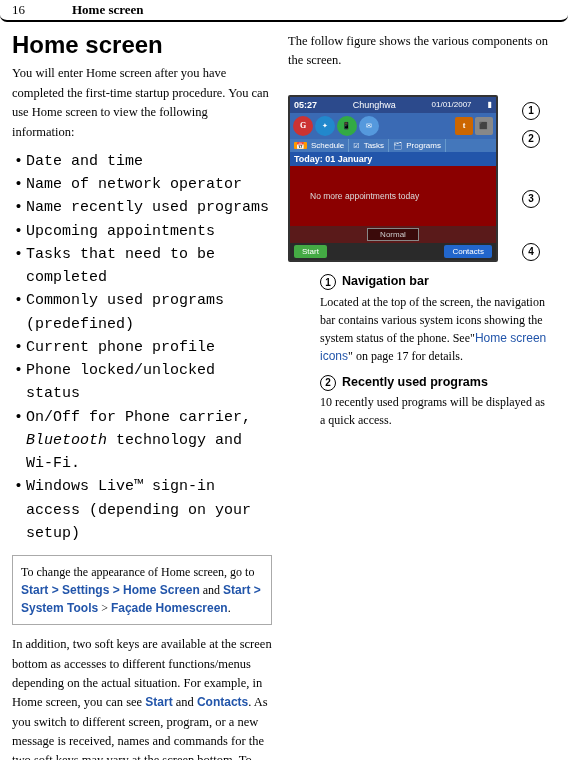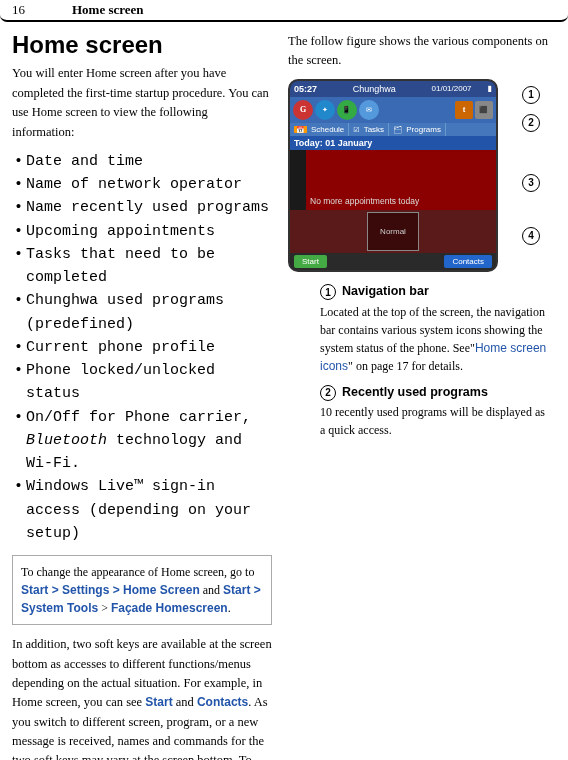--- a/index.html
+++ b/index.html
@@ -126,33 +126,33 @@
     
     .right-col {
       flex: 1;
       display: flex;
       flex-direction: column;
       gap: 0;
     }
     .right-intro {
       font-size: 12.5px;
       line-height: 1.55;
-      margin-bottom: 8px;
+      margin-bottom: 24px;
     }
     
     .phone-screen-wrapper {
       position: relative;
       width: 230px;
       margin-bottom: 10px;
     }
     .phone-screen {
       width: 210px;
       border: 2px solid #333;
       background: #1a1a1a;
-      border-radius: 10px;
+      border-radius: 2px;
       overflow: hidden;
       position: relative;
     }
     
     .phone-status-bar {
       background: #2c4a8c;
       color: #fff;
       font-size: 9px;
       font-family: Arial, sans-serif;
       display: flex;
@@ -201,43 +201,42 @@
       color: #fff;
       font-size: 9px;
       font-family: Arial, sans-serif;
       font-weight: bold;
       padding: 2px 4px;
     }
     .phone-today-appointments {
       background: #8b0000;
       min-height: 60px;
       display: flex;
-      align-items: flex-end;
-      padding: 4px;
-      margin-left: 16px;
+      align-items: center;
+      padding: 20px;
     }
     .phone-apt-text {
       font-size: 8.5px;
       color: #ddd;
       font-family: Arial, sans-serif;
     }
     
     .phone-profile-bar {
       background: #5a1a1a;
       display: flex;
       align-items: center;
       justify-content: center;
       padding: 2px 4px;
     }
     .phone-profile-label {
       font-size: 8px;
       color: #ccc;
       font-family: Arial, sans-serif;
       border: 1px solid #888;
-      padding: 14px 12px;
+      padding: 1px 12px;
       background: #3a0a0a;
     }
     
     .phone-softkey-bar {
       background: #2a2a2a;
       display: flex;
       align-items: center;
       padding: 2px 4px;
       gap: 4px;
     }
@@ -329,21 +328,21 @@
     <div class="left-col">
       <h1 class="page-heading">Home screen</h1>
       <p class="intro-text">You will enter Home screen after you have completed the first-time startup procedure. You can use Home screen to view the following information:</p>
 
       <ul class="bullet-list">
         <li><span>Date and time</span></li>
         <li><span>Name of network operator</span></li>
         <li><span>Name recently used programs</span></li>
         <li><span>Upcoming appointments</span></li>
         <li><span>Tasks that need to be completed</span></li>
-        <li><span>Chunghwa used programs (predefined)</span></li>
+        <li><span>Commonly used programs (predefined)</span></li>
         <li><span>Current phone profile</span></li>
         <li><span>Phone locked/unlocked status</span></li>
         <li><span><span>On/Off for Phone carrier, <em>Bluetooth</em> technology and Wi-Fi.</span></span></li>
         <li><span>Windows Live™ sign-in access (depending on your setup)</span></li>
       </ul>
 
       <div class="info-box">
         <span>To change the appearance of Home screen, go to <span class="link-text">Start &gt; Settings &gt; Home Screen</span> and <span class="link-text">Start &gt; System Tools</span> &gt; <span class="link-text">Façade Homescreen</span>.</span>
       </div>
 

